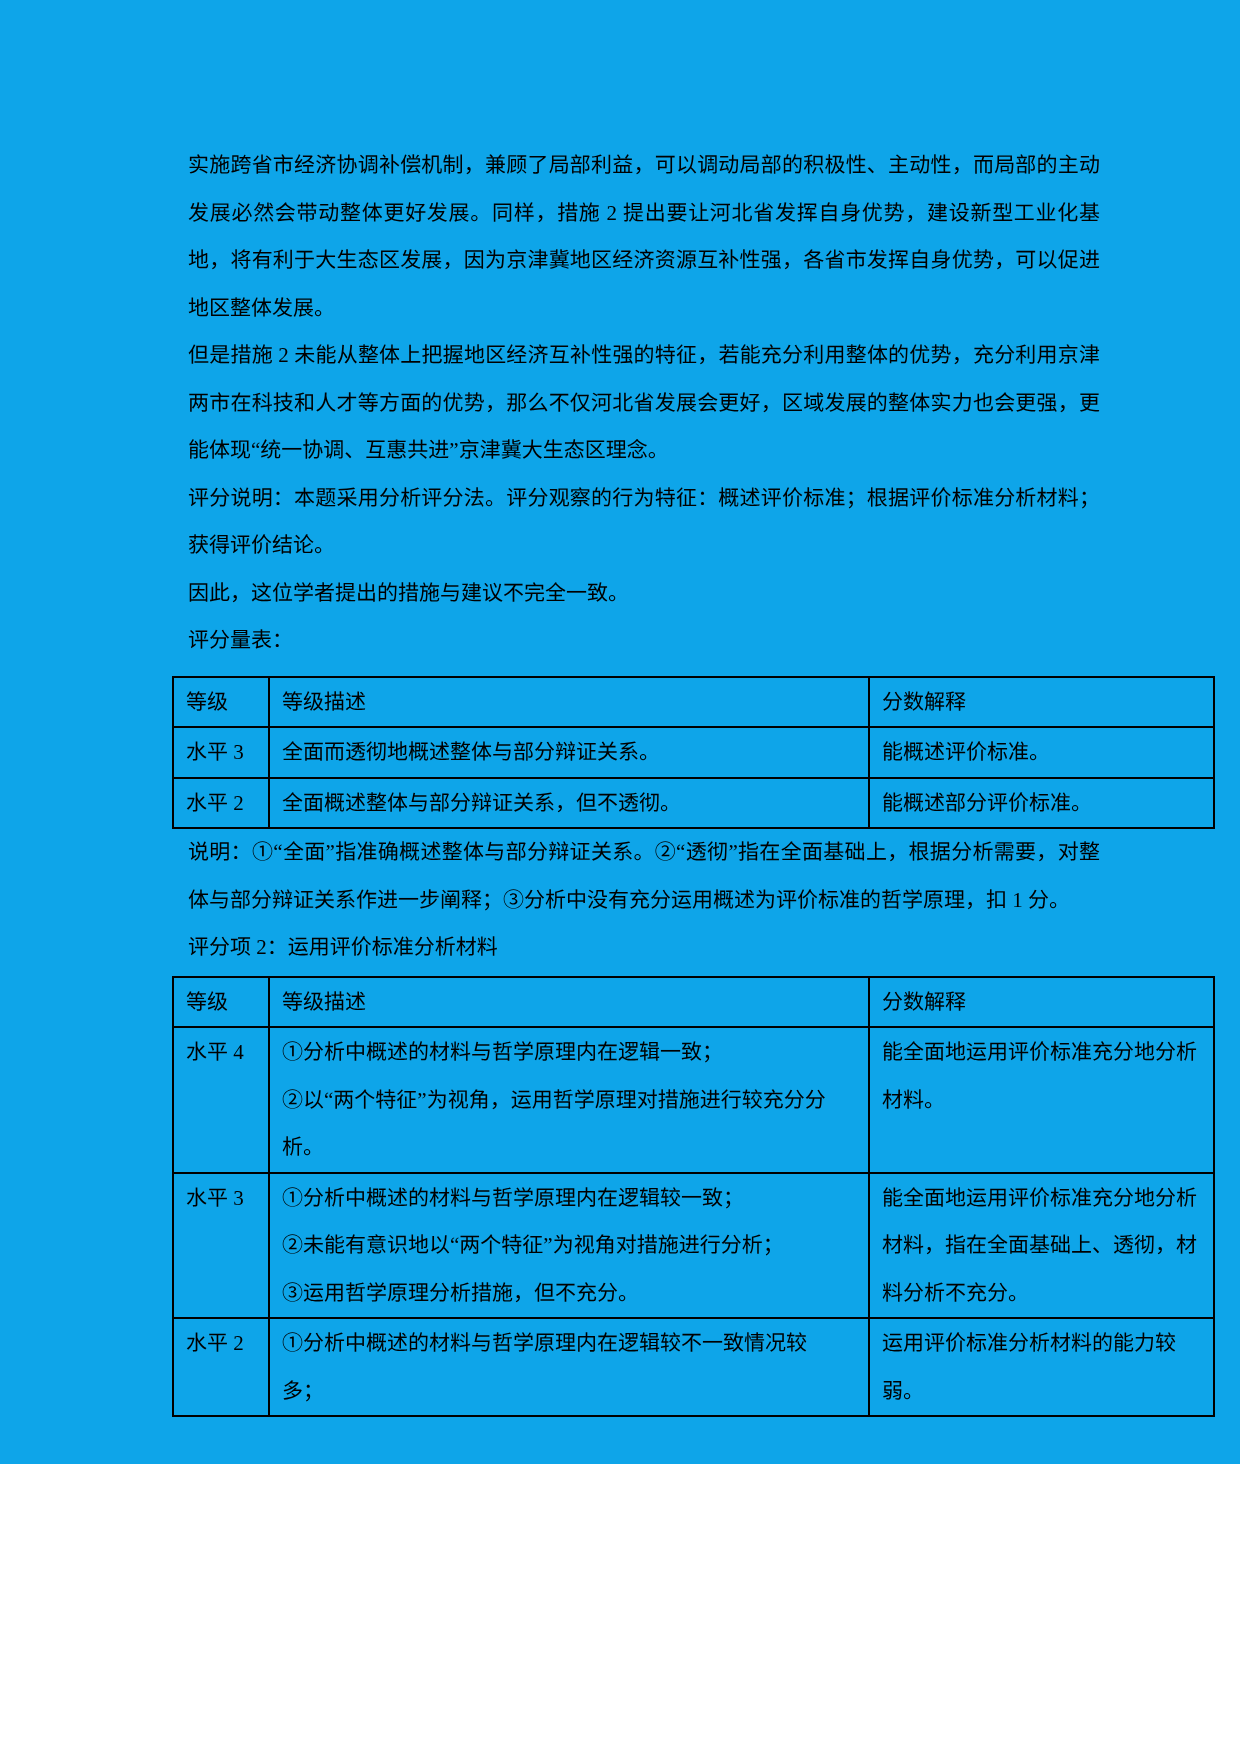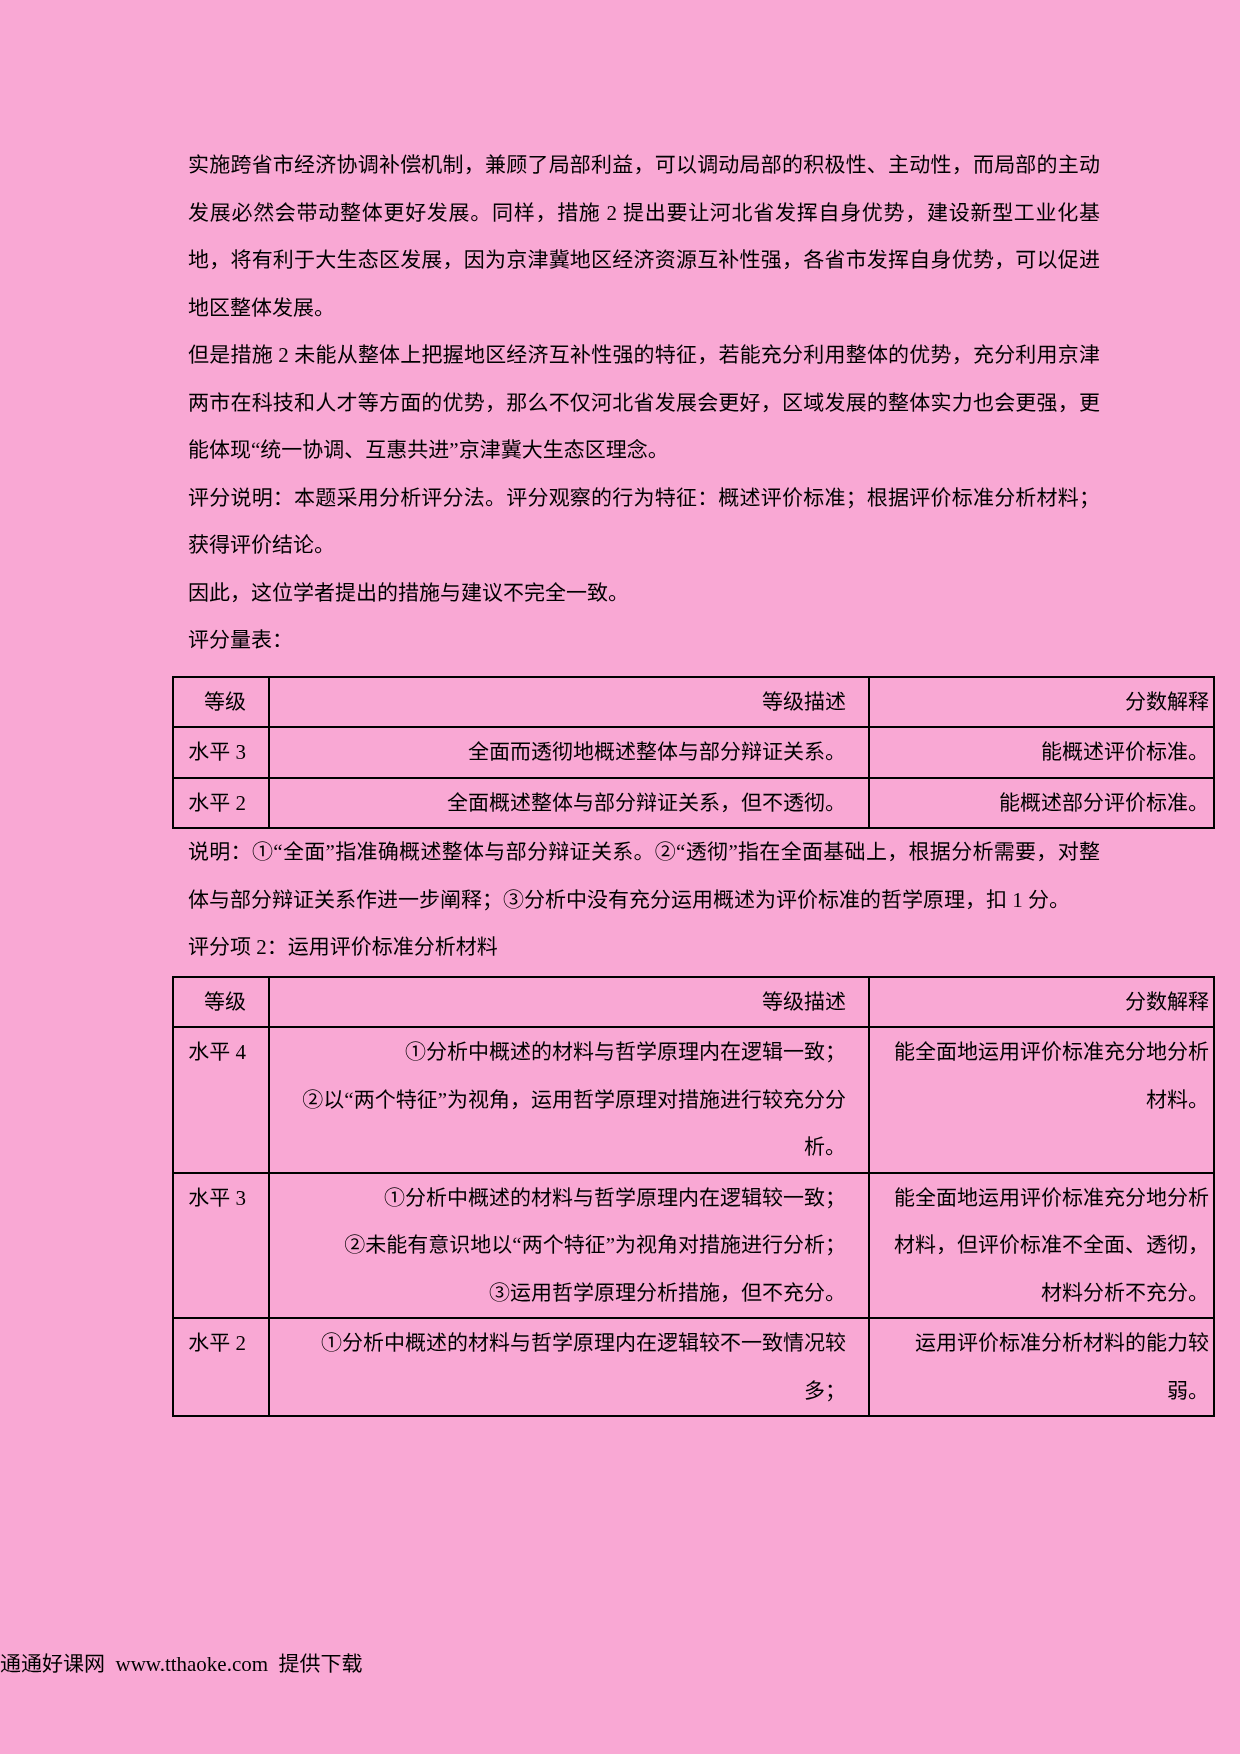--- a/index.html
+++ b/index.html
@@ -1,20 +1,20 @@
 <!DOCTYPE html>
 <html lang="zh-CN"><head>
 <meta charset="utf-8">
 <style>
   html, body { margin: 0; padding: 0; background: #ffffff; }
   .page {
     position: relative;
     width: 1240px;
-    height: 1754px;
-    background: #f9a8d4;
+    height: 1464px;
+    background: #0ea5e9;
     color: #000000;
     font-family: "Liberation Serif", "DejaVu Serif", serif;
     font-size: 21px;
     line-height: 47.5px;
     overflow: hidden;
   }
   .content {
     padding: 142px 0 0 188px;
     width: 912px;
   }
@@ -30,21 +30,21 @@
     margin-left: -16px;
   }
   table.rubric-1 { margin-top: 11px; }
   table.rubric-2 { margin-top: 4px; }
   table.rubric td {
     border: 2px solid #000000;
     vertical-align: top;
     padding: 1px 22px 0 12px;
     line-height: 47.5px;
     font-weight: normal;
-    text-align: right;
+    text-align: left;
     overflow: hidden;
   }
   table.rubric td.score-col { padding-right: 4px; }
   col.c-level { width: 96px; }
   col.c-desc  { width: 600px; }
   col.c-score { width: 345px; }
   .desc-line { margin: 0; }
   .footer {
     position: absolute;
     top: 1648px;
@@ -119,21 +119,21 @@
         </td>
         <td class="score-col">能全面地运用评价标准充分地分析材料。</td>
       </tr>
       <tr style="height:144px;">
         <td>水平 3</td>
         <td>
           <div class="desc-line">①分析中概述的材料与哲学原理内在逻辑较一致；</div>
           <div class="desc-line">②未能有意识地以“两个特征”为视角对措施进行分析；</div>
           <div class="desc-line">③运用哲学原理分析措施，但不充分。</div>
         </td>
-        <td class="score-col">能全面地运用评价标准充分地分析材料，但评价标准不全面、透彻，材料分析不充分。</td>
+        <td class="score-col">能全面地运用评价标准充分地分析材料，指在全面基础上、透彻，材料分析不充分。</td>
       </tr>
       <tr style="height:96px;">
         <td>水平 2</td>
         <td>
           <div class="desc-line">①分析中概述的材料与哲学原理内在逻辑较不一致情况较多；</div>
         </td>
         <td class="score-col">运用评价标准分析材料的能力较弱。</td>
       </tr>
     </tbody>
       </table>

